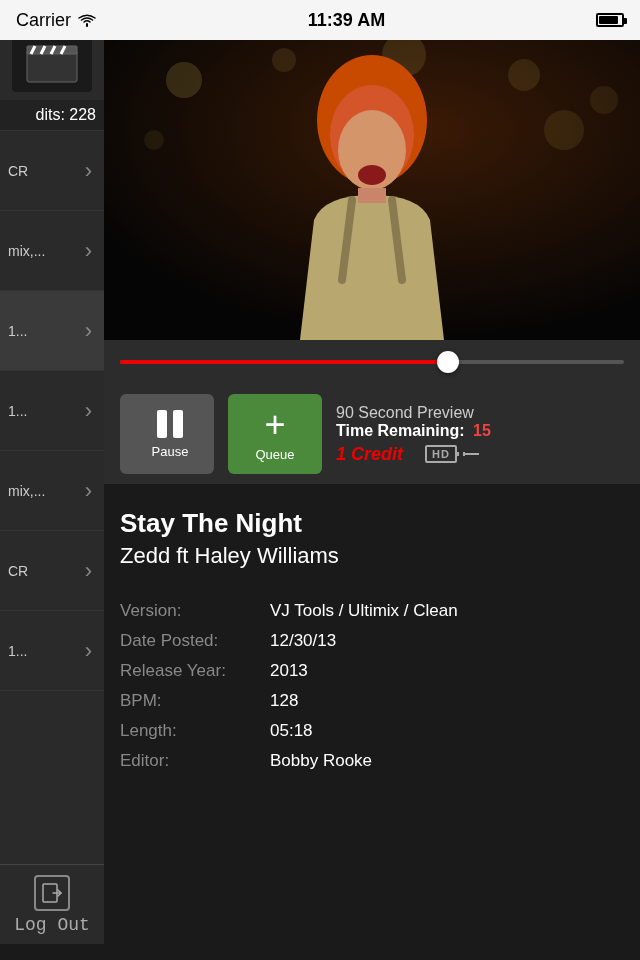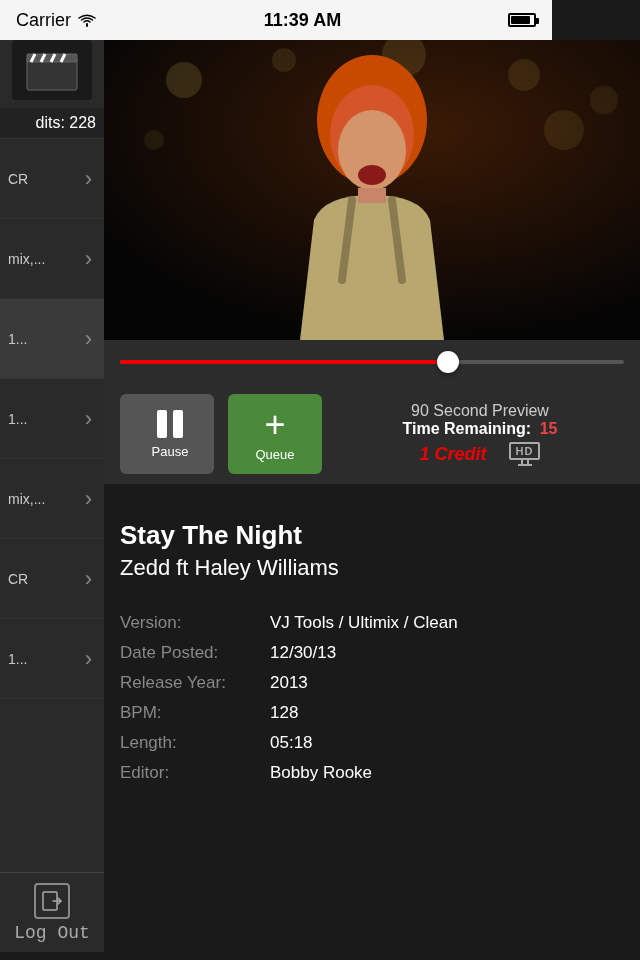--- a/index.html
+++ b/index.html
@@ -8,21 +8,21 @@
       width: 640px;
       height: 960px;
       overflow: hidden;
       font-family: -apple-system, 'Helvetica Neue', Arial, sans-serif;
       background: #1a1a1a;
       position: relative;
     }
 
     
     .status-bar {
-      width: 552px;
+      width: 640px;
       height: 40px;
       background: #f5f5f5;
       display: flex;
       align-items: center;
       justify-content: space-between;
       padding: 0 16px;
       position: absolute;
       top: 0; left: 0;
       z-index: 100;
     }
@@ -58,21 +58,21 @@
       position: absolute;
       left: 1px; top: 1px; bottom: 1px;
       width: 80%;
       background: #000;
       border-radius: 1px;
     }
 
     
     .sidebar {
       position: absolute;
-      top: 32px; left: 0;
+      top: 24px; left: 0;
       width: 104px;
       height: 920px;
       background: #2a2a2a;
       display: flex;
       flex-direction: column;
       align-items: center;
     }
 
     .sidebar-logo {
       width: 80px; height: 60px;
@@ -268,21 +268,21 @@
       font-size: 36px;
       color: #fff;
       line-height: 1;
       margin-bottom: 4px;
     }
 
     .preview-info {
       flex: 1;
       display: flex;
       flex-direction: column;
-      align-items: center;
+      align-items: flex-start;
     }
     .preview-title {
       color: #ccc;
       font-size: 16px;
       text-align: right;
     }
     .time-remaining {
       color: #ccc;
       font-size: 16px;
       text-align: right;
@@ -298,21 +298,21 @@
       margin-top: 4px;
     }
     .credit-text {
       color: #e00;
       font-size: 18px;
       font-style: italic;
       font-weight: bold;
     }
     .hd-monitor {
       display: flex;
-      flex-direction: column;
+      flex-direction: row;
       align-items: center;
     }
     .hd-screen {
       border: 2px solid #aaa;
       border-radius: 2px;
       padding: 1px 5px;
       font-size: 11px;
       font-weight: bold;
       color: #aaa;
       letter-spacing: 1px;
@@ -322,21 +322,21 @@
       border-left: 2px solid #aaa;
       border-right: 2px solid #aaa;
     }
     .hd-base {
       width: 14px; height: 2px;
       background: #aaa;
     }
 
     
     .song-info {
-      padding: 36px 16px 0 16px;
+      padding: 24px 16px 0 16px;
       flex: 1;
       overflow: hidden;
     }
     .song-title {
       color: #fff;
       font-size: 26px;
       font-weight: bold;
       margin-bottom: 4px;
     }
     .song-artist {

